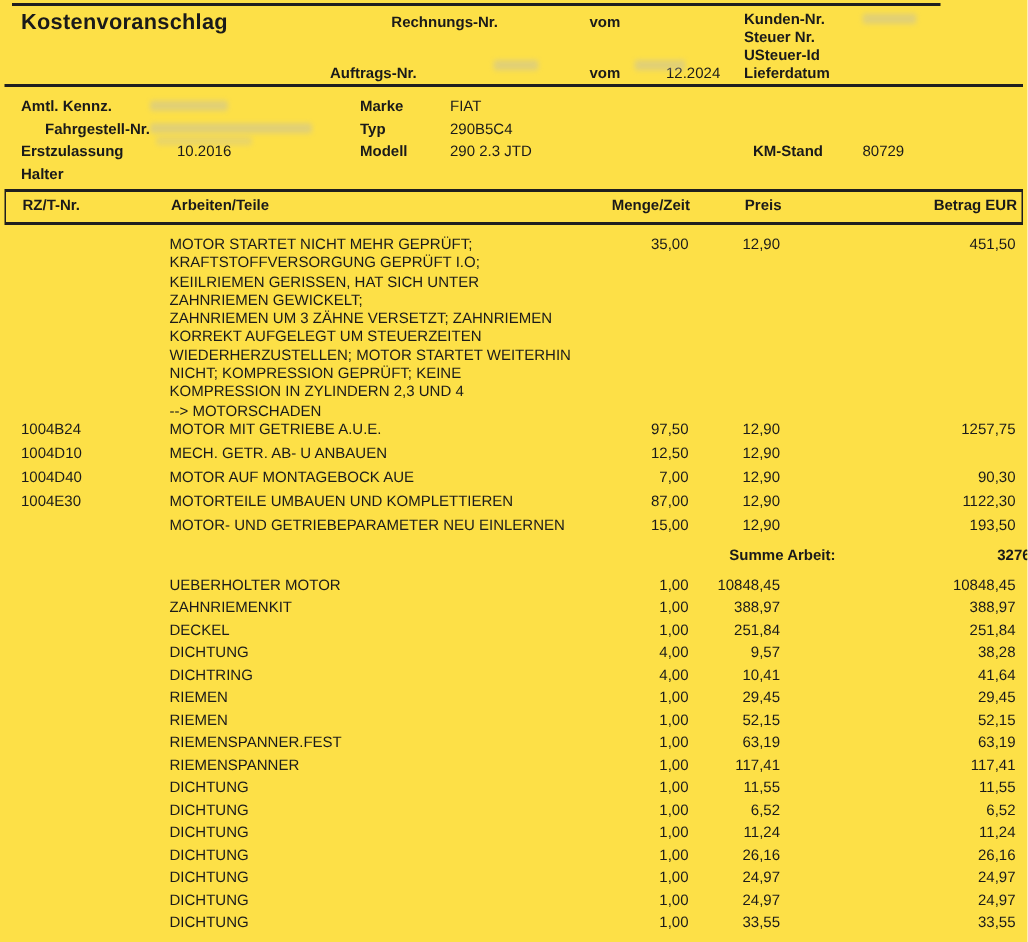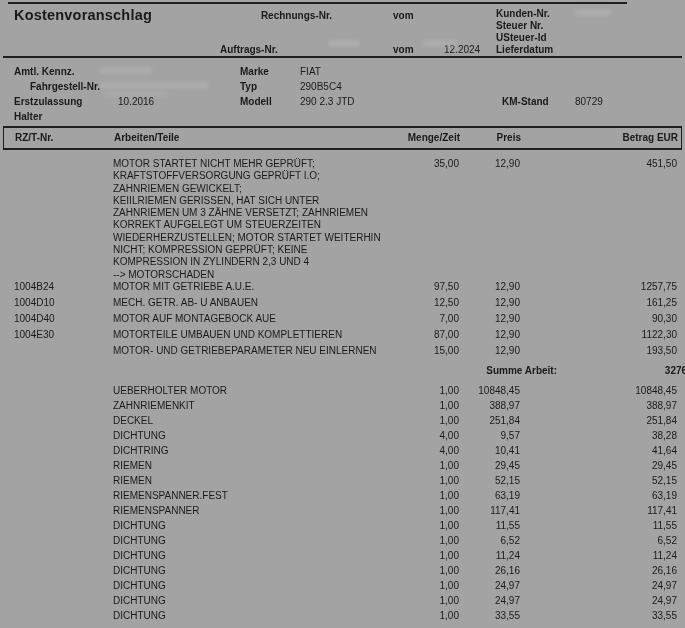--- a/index.html
+++ b/index.html
@@ -1,16 +1,16 @@
 <!DOCTYPE html>
 <html><head>
 <meta charset="utf-8">
 <style>
   html,body{margin:0;padding:0;background:#fff;}
-  .page{position:relative;width:685px;height:628px;background:#a3a3a3;overflow:hidden;
+  .page{position:relative;width:685px;height:628px;background:#fde047;overflow:hidden;
         font-family:"Liberation Sans","DejaVu Sans",sans-serif;font-size:10px;color:#1a1a1a;}
   .abs{position:absolute;white-space:nowrap;}
   .rule{position:absolute;background:#1f1f1f;}
   .rule-top{left:8px;top:2px;width:619px;height:2px;}
   .rule-mid{left:3px;top:56px;width:679px;height:2px;}
   
   .title{left:14px;top:7px;font-size:14.5px;font-weight:bold;letter-spacing:.2px;}
   .lbl{font-weight:bold;font-size:10px;}
   .pos-rechnr{left:220px;top:10px;width:112px;text-align:right;}
   .pos-vom1{left:393px;top:10px;}
@@ -114,22 +114,22 @@
     <span class="th th-amount">Betrag EUR</span>
     <span class="th th-price">Preis</span>
   </div>
 
   <div class="tbody">
     <div>
         <div class="trow work">
           <div class="cell-desc">
             <div class="desc-line">MOTOR STARTET NICHT MEHR GEPRÜFT;</div>
             <div class="desc-line">KRAFTSTOFFVERSORGUNG GEPRÜFT I.O;</div>
+            <div class="desc-line">KEIILRIEMEN GERISSEN, HAT SICH UNTER</div>
             <div class="desc-line">ZAHNRIEMEN GEWICKELT;</div>
-            <div class="desc-line">KEIILRIEMEN GERISSEN, HAT SICH UNTER</div>
             <div class="desc-line">ZAHNRIEMEN UM 3 ZÄHNE VERSETZT; ZAHNRIEMEN</div>
             <div class="desc-line">KORREKT AUFGELEGT UM STEUERZEITEN</div>
             <div class="desc-line">WIEDERHERZUSTELLEN; MOTOR STARTET WEITERHIN</div>
             <div class="desc-line">NICHT; KOMPRESSION GEPRÜFT; KEINE</div>
             <div class="desc-line">KOMPRESSION IN ZYLINDERN 2,3 UND 4</div>
             <div class="desc-line">--&gt; MOTORSCHADEN</div>
           </div>
           <div class="cell cell-qty">35,00</div>
           <div class="cell cell-price">12,90</div>
           <div class="cell cell-amount">451,50</div>
@@ -143,21 +143,20 @@
           <div class="cell cell-price">12,90</div>
           <div class="cell cell-amount">1257,75</div>
         </div>
         <div class="trow work">
           <div class="cell-desc">
             <div class="desc-line">MECH. GETR. AB- U ANBAUEN</div>
           </div>
           <div class="cell cell-rz">1004D10</div>
           <div class="cell cell-qty">12,50</div>
           <div class="cell cell-price">12,90</div>
-          <div class="cell cell-amount">161,25</div>
         </div>
         <div class="trow work">
           <div class="cell-desc">
             <div class="desc-line">MOTOR AUF MONTAGEBOCK AUE</div>
           </div>
           <div class="cell cell-rz">1004D40</div>
           <div class="cell cell-qty">7,00</div>
           <div class="cell cell-price">12,90</div>
           <div class="cell cell-amount">90,30</div>
         </div>

